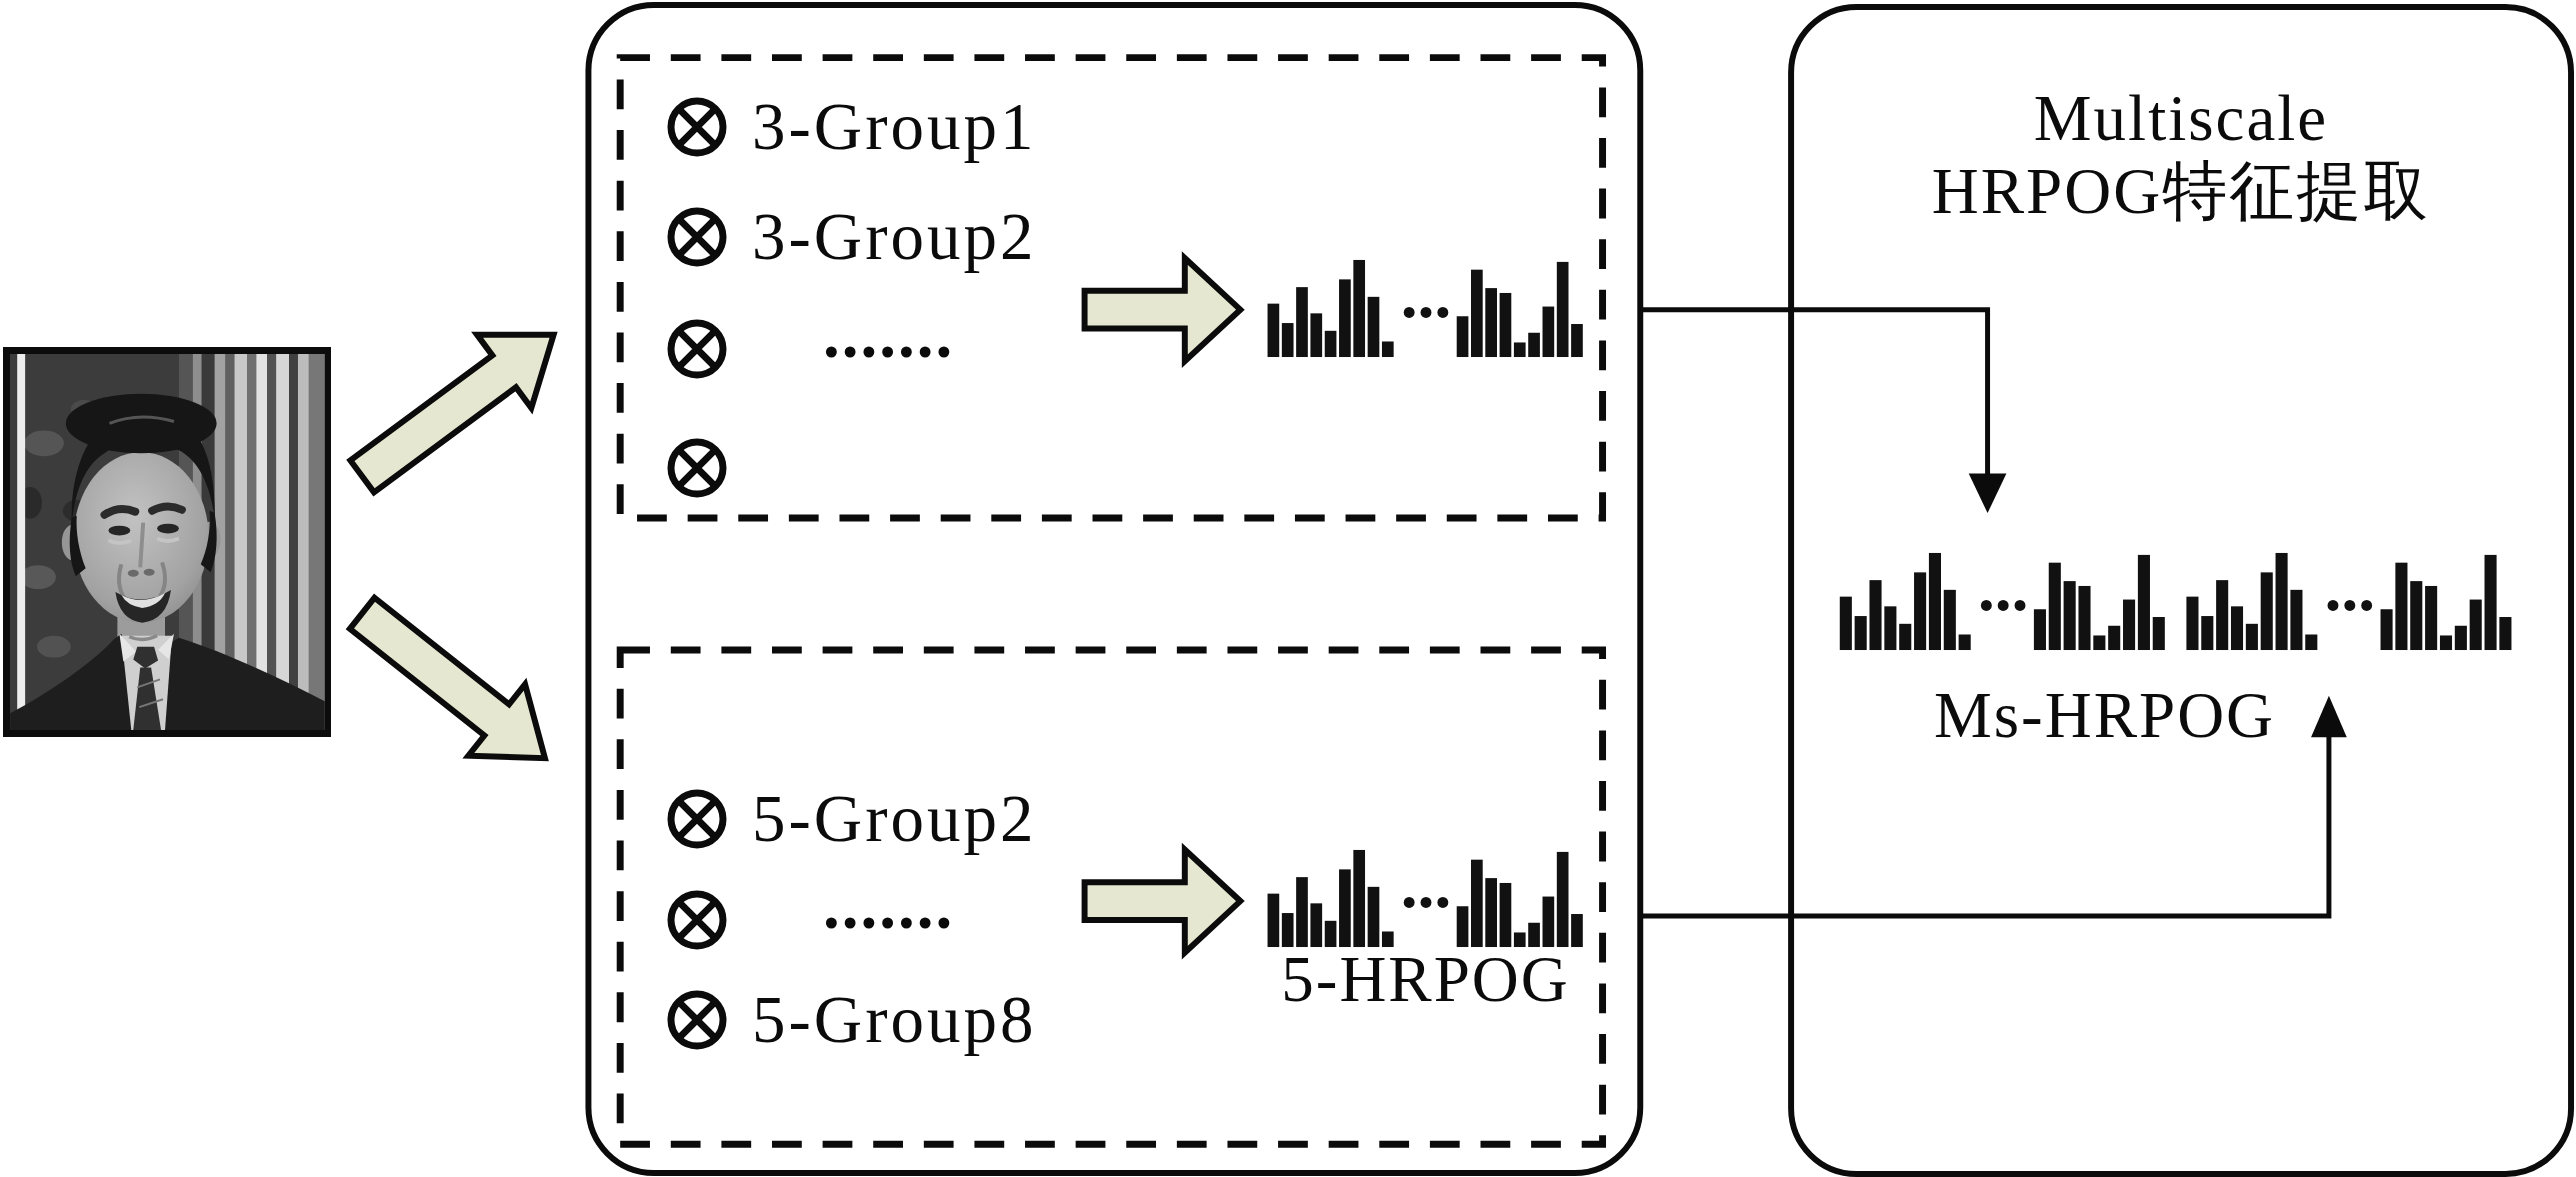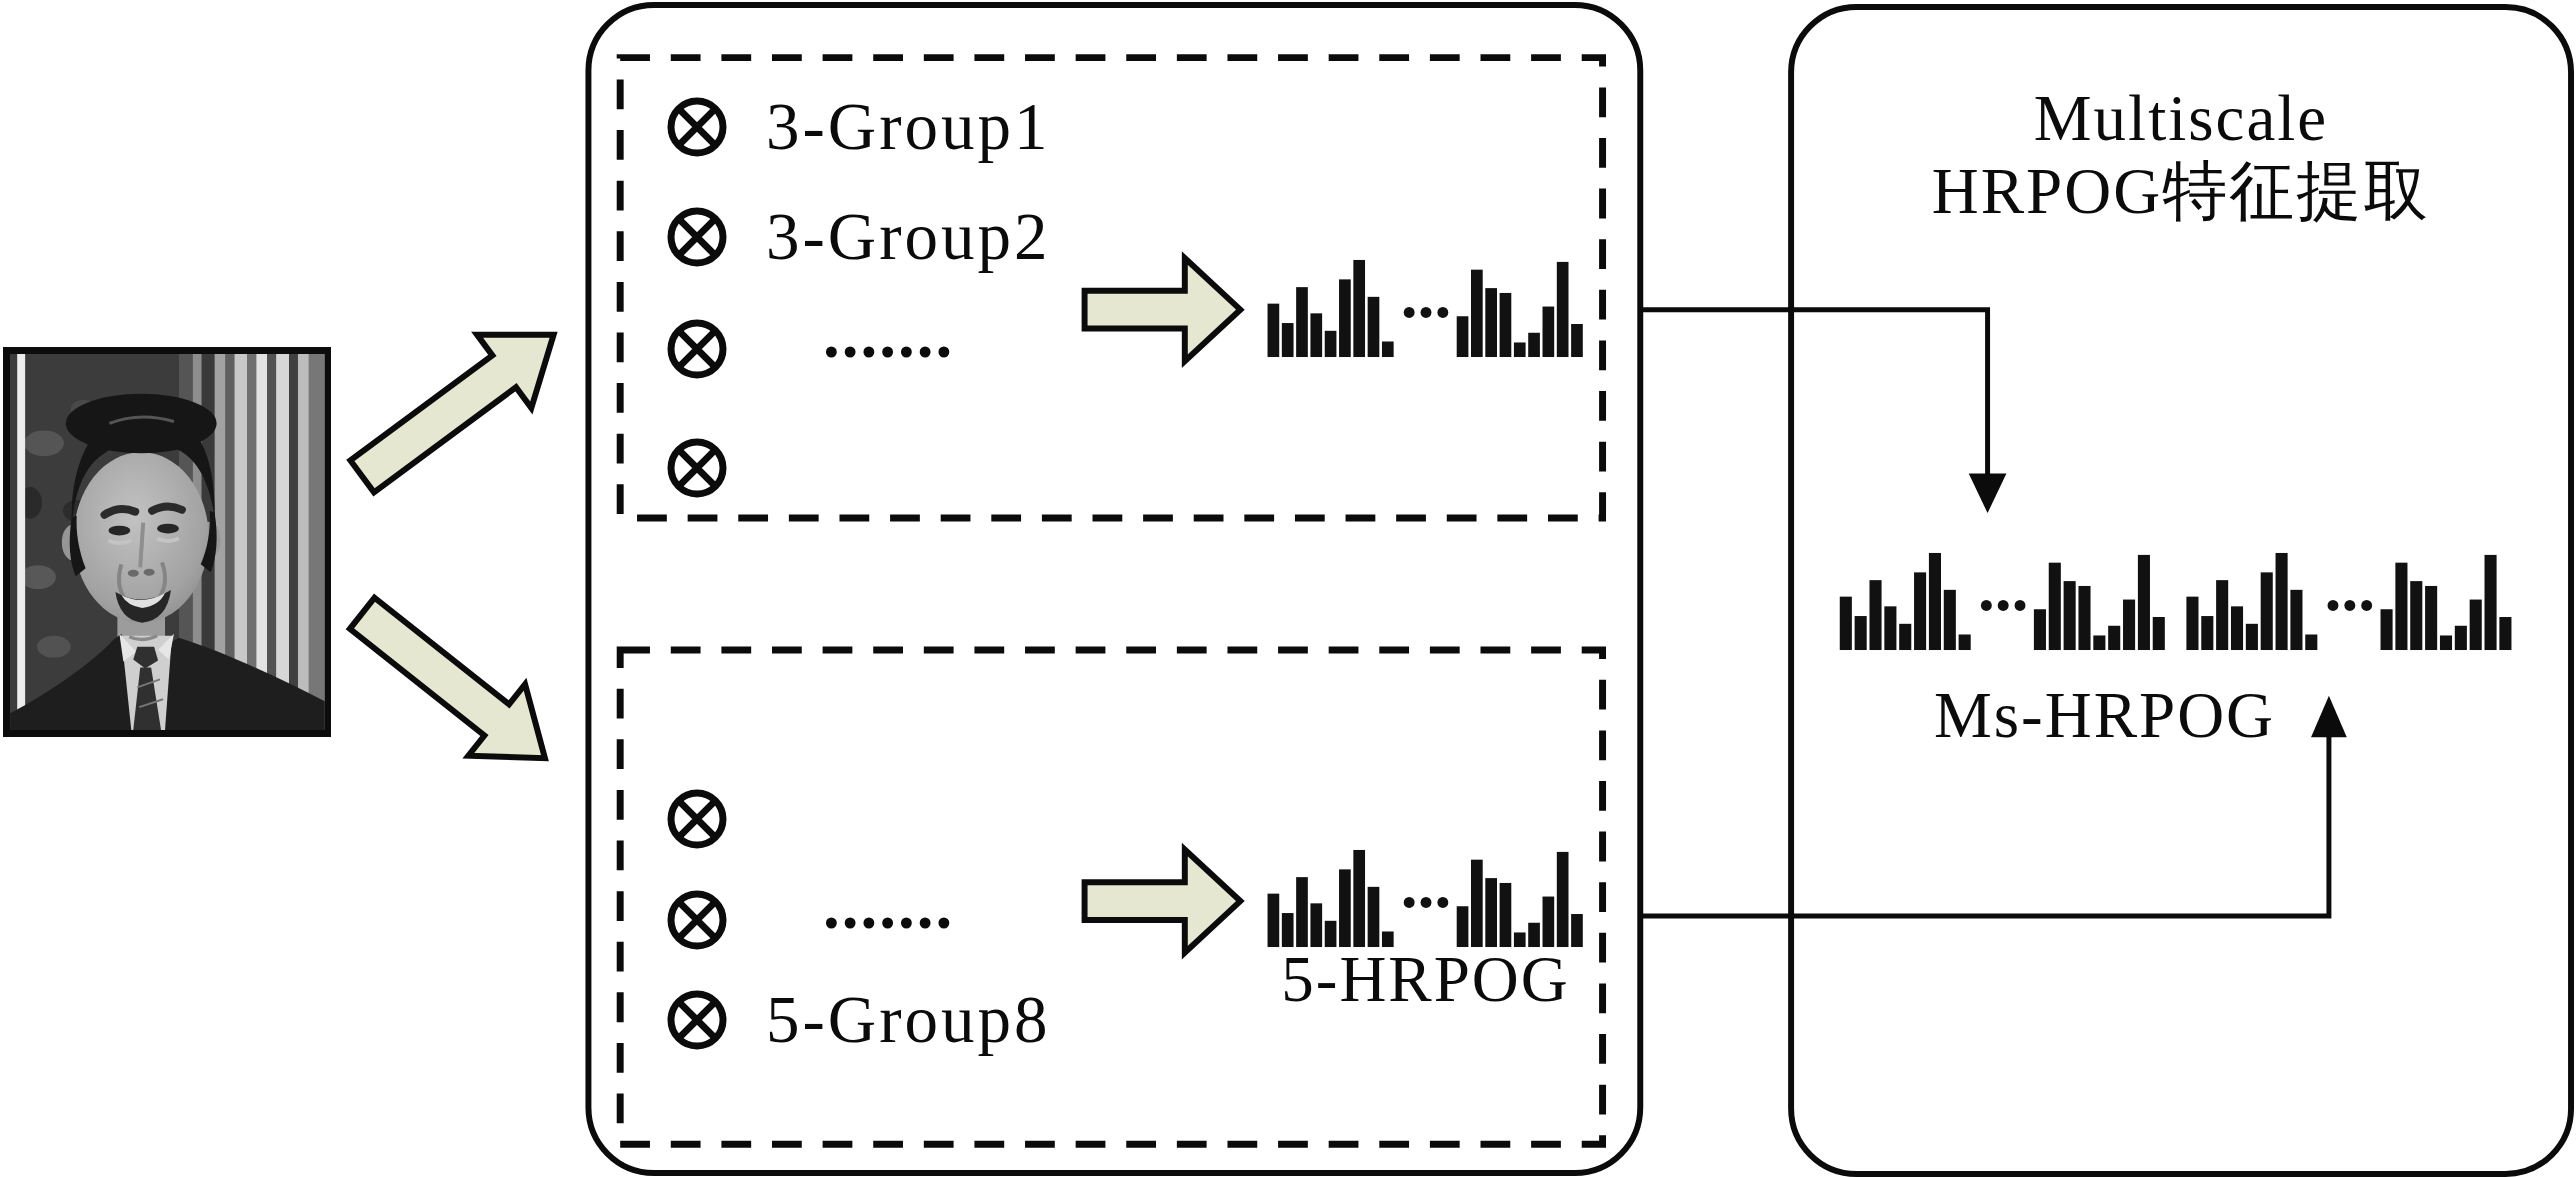--- a/index.html
+++ b/index.html
@@ -7,21 +7,21 @@
     position:relative;width:2576px;height:1178px;background:#ffffff;
     font-family:"Liberation Serif","DejaVu Serif",serif;color:#0b0b0b;overflow:hidden;
   }
   #overlay{position:absolute;left:0;top:0;z-index:1;}
   .abs{position:absolute;z-index:2;}
   
   #face{left:3px;top:347px;width:328px;height:390px;border:7px solid #0c0c0c;box-sizing:border-box;background:#3c3c3c;}
   
   .grp-row{display:flex;align-items:center;height:65px;}
   .grp-row .otimes{flex:0 0 auto;}
-  .grp-label{margin-left:39px;font-size:67px;letter-spacing:3px;line-height:1;white-space:nowrap;}
+  .grp-label{margin-left:25px;font-size:67px;letter-spacing:3px;line-height:1;white-space:nowrap;}
   .grp-label.dots{margin-left:0;width:323px;text-align:center;font-weight:bold;letter-spacing:2px;transform:translateY(-14px);}
   
   .hist-label{width:397px;text-align:center;font-size:65px;line-height:79px;letter-spacing:2px;white-space:nowrap;}
   #right-title{left:1791px;top:46px;width:780px;text-align:center;font-size:65px;line-height:73px;letter-spacing:2px;margin-top:36px;}
 </style>
 </head>
 <body>
 
 <div id="stage">
 
@@ -151,20 +151,21 @@
         <circle cx="30" cy="30" r="26" fill="none" stroke="#0b0b0b" stroke-width="7"></circle>
         <path d="M11.6 11.6 L48.4 48.4 M48.4 11.6 L11.6 48.4" stroke="#0b0b0b" stroke-width="7"></path>
       </svg>
   </div>
 
   <div class="abs grp-row" style="left:667px;top:786px">
     <svg class="otimes" width="60" height="60" viewBox="0 0 60 60">
         <circle cx="30" cy="30" r="26" fill="none" stroke="#0b0b0b" stroke-width="7"></circle>
         <path d="M11.6 11.6 L48.4 48.4 M48.4 11.6 L11.6 48.4" stroke="#0b0b0b" stroke-width="7"></path>
       </svg>
+    <span class="grp-label">5-Group2</span>
   </div>
   <div class="abs grp-row" style="left:667px;top:887px">
     <svg class="otimes" width="60" height="60" viewBox="0 0 60 60">
         <circle cx="30" cy="30" r="26" fill="none" stroke="#0b0b0b" stroke-width="7"></circle>
         <path d="M11.6 11.6 L48.4 48.4 M48.4 11.6 L11.6 48.4" stroke="#0b0b0b" stroke-width="7"></path>
       </svg>
     <span class="grp-label dots">.......</span>
   </div>
   <div class="abs grp-row" style="left:667px;top:987px">
     <svg class="otimes" width="60" height="60" viewBox="0 0 60 60">

